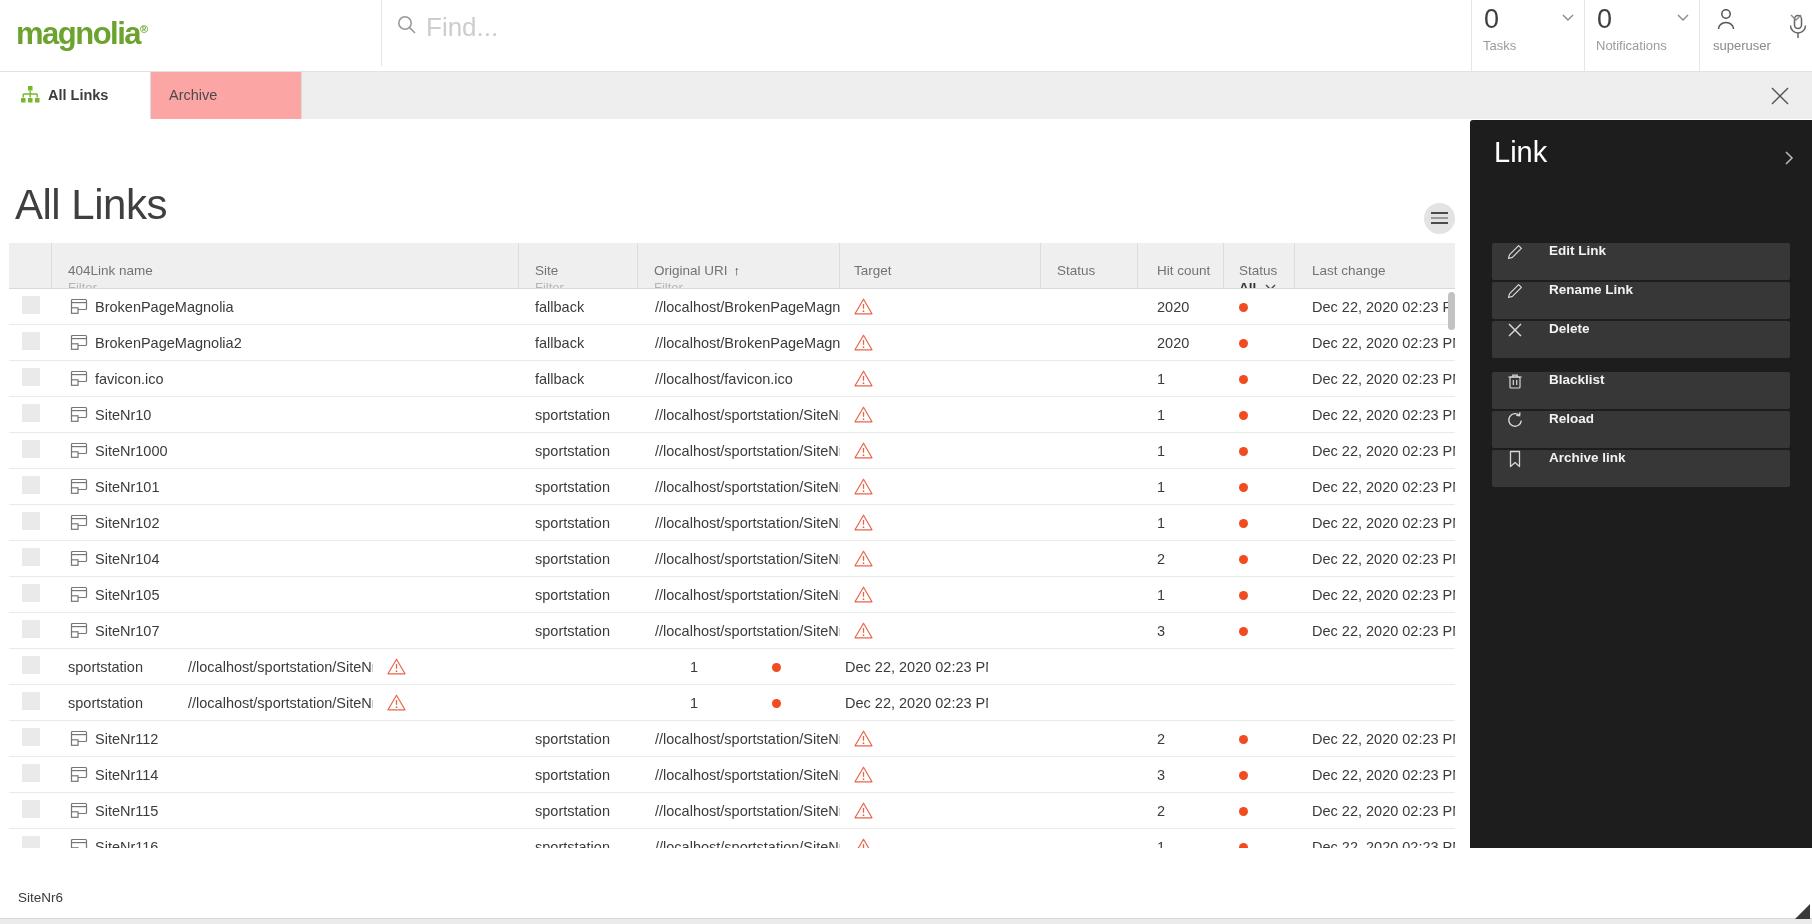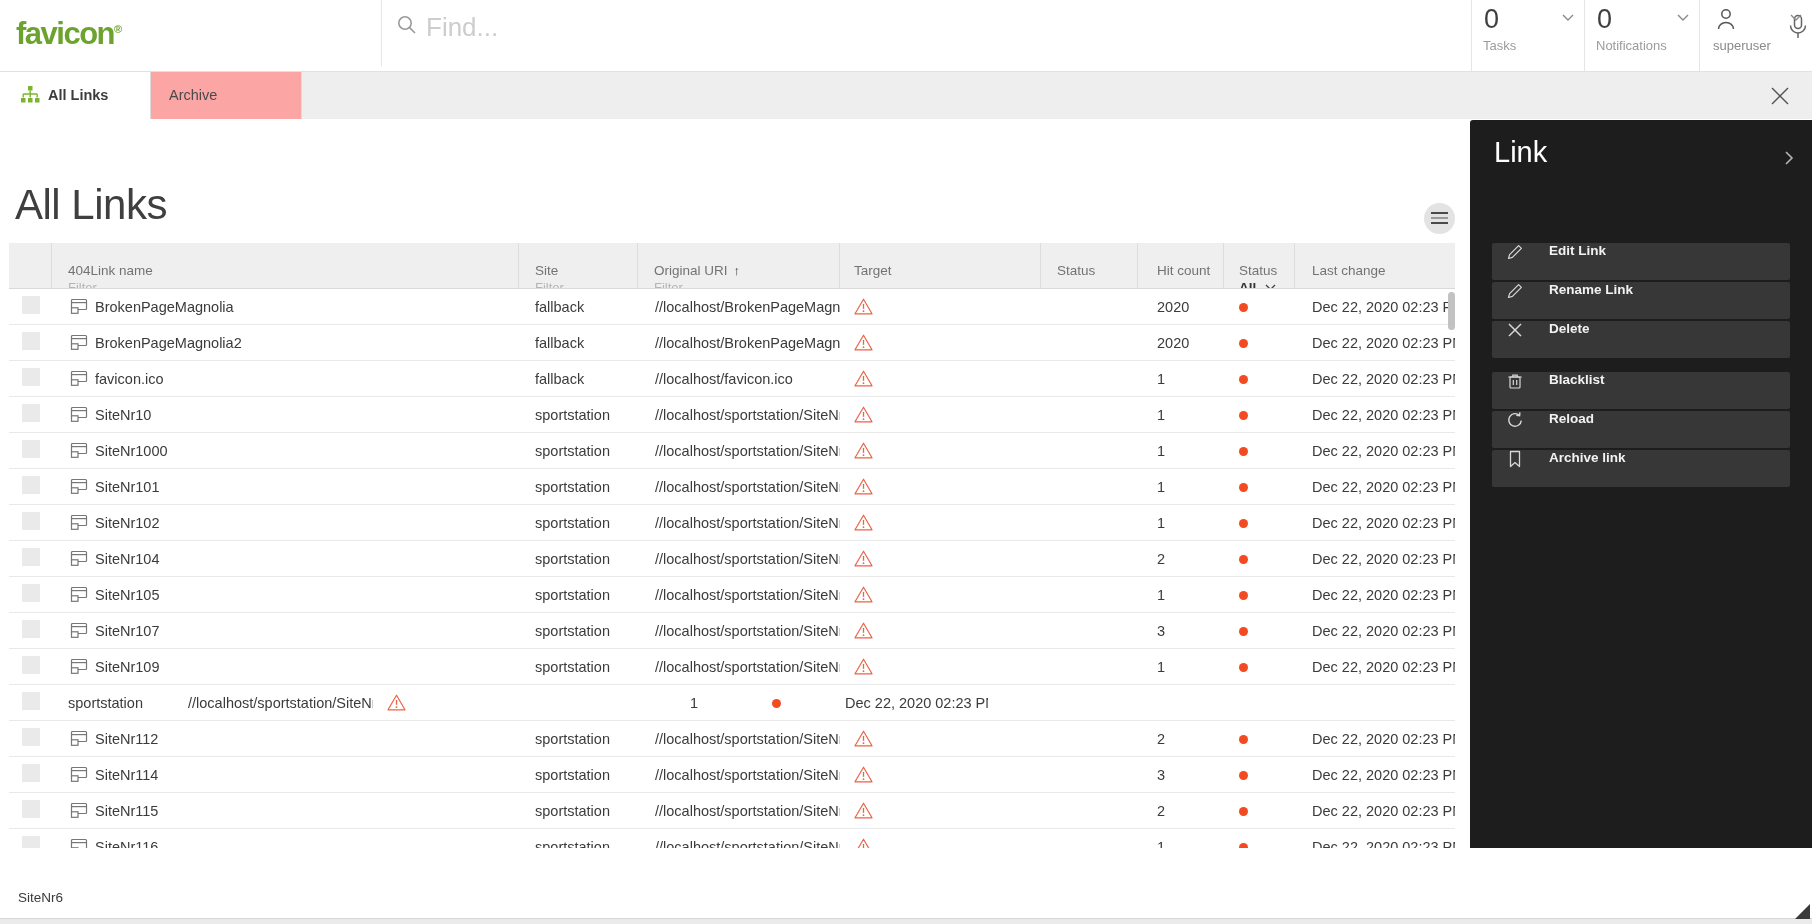--- a/index.html
+++ b/index.html
@@ -96,21 +96,21 @@
                   border-top:1px solid #d7d7d7; }
   #resize-grip { position:absolute; right:2px; bottom:5px; width:0; height:0;
                  border-left:15px solid transparent; border-bottom:15px solid #3a3a3a; cursor:nwse-resize; }
 
   svg { display:block; }
 </style>
 </head>
 <body>
 
 <div id="topbar">
-  <div id="logo" style="color: rgb(108, 163, 47);"><span>favicon</span><sup>®</sup></div>
+  <div id="logo" style="color: rgb(108, 163, 47);"><span>magnolia</span><sup>®</sup></div>
 
   <div id="search-sec">
     <span id="search-icon">
       <svg width="22" height="22" viewBox="0 0 22 22">
           <circle cx="9" cy="9" r="6.2" fill="none" stroke="#9a9a9a" stroke-width="1.6"></circle>
           <line x1="13.6" y1="13.6" x2="19" y2="19" stroke="#9a9a9a" stroke-width="1.6"></line>
         </svg>
     </span>
     <input id="find-input" placeholder="Find..." style="">
     <span id="mic-btn">
@@ -492,30 +492,20 @@
             </svg>
     </div>
     <div class="tcell c5"></div>
     <div class="tcell c6">3</div>
     <div class="tcell c7"><span class="dot"></span></div>
     <div class="tcell c8">Dec 22, 2020 02:23 PM</div>
   </div>
 
   <div class="trow">
     <div class="tcell c0"><span class="cb"></span></div>
-    <div class="tcell c1">
-            <span class="namewrap">
-      <svg width="18" height="17" viewBox="0 0 18 17">
-                <rect x="1.5" y="1.5" width="15" height="10" rx="1" fill="none" stroke="#767676" stroke-width="1.2"></rect>
-                <line x1="1.5" y1="4.6" x2="16.5" y2="4.6" stroke="#767676" stroke-width="1.2"></line>
-                <rect x="1.5" y="9.8" width="6.5" height="5.5" fill="#fff" stroke="#767676" stroke-width="1.2"></rect>
-              </svg>
-      <span>SiteNr109</span>
-    </span>
-          </div>
     <div class="tcell c2 c2t">sportstation</div>
     <div class="tcell c3 c3t">//localhost/sportstation/SiteNr</div>
     <div class="tcell c4">
       <svg width="19" height="17" viewBox="0 0 19 17">
               <path d="M9.5 1.2 L18 15.8 H1 Z" fill="none" stroke="#ec6347" stroke-width="1.2" stroke-linejoin="round"></path>
               <line x1="9.5" y1="6" x2="9.5" y2="10.8" stroke="#ec6347" stroke-width="1.3"></line>
               <circle cx="9.5" cy="13.2" r="0.9" fill="#ec6347"></circle>
             </svg>
     </div>
     <div class="tcell c5"></div>

